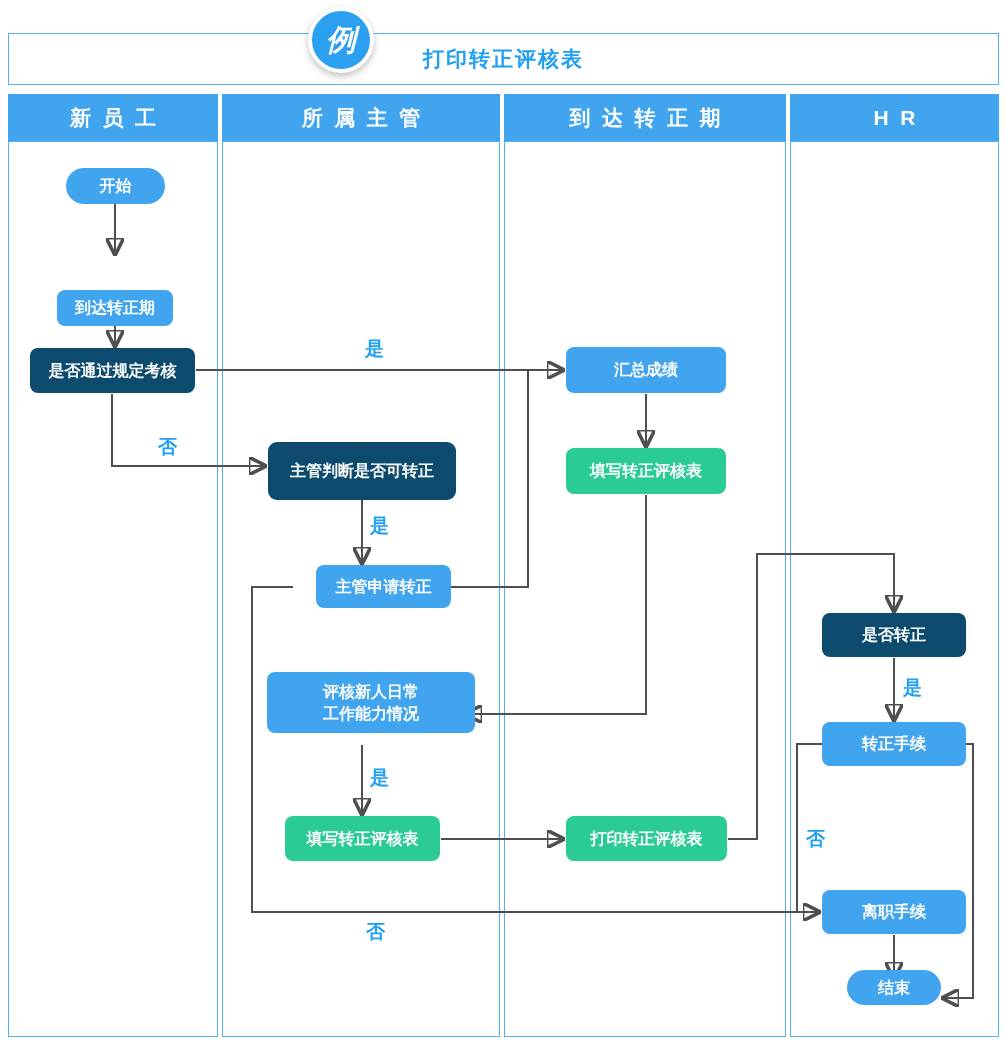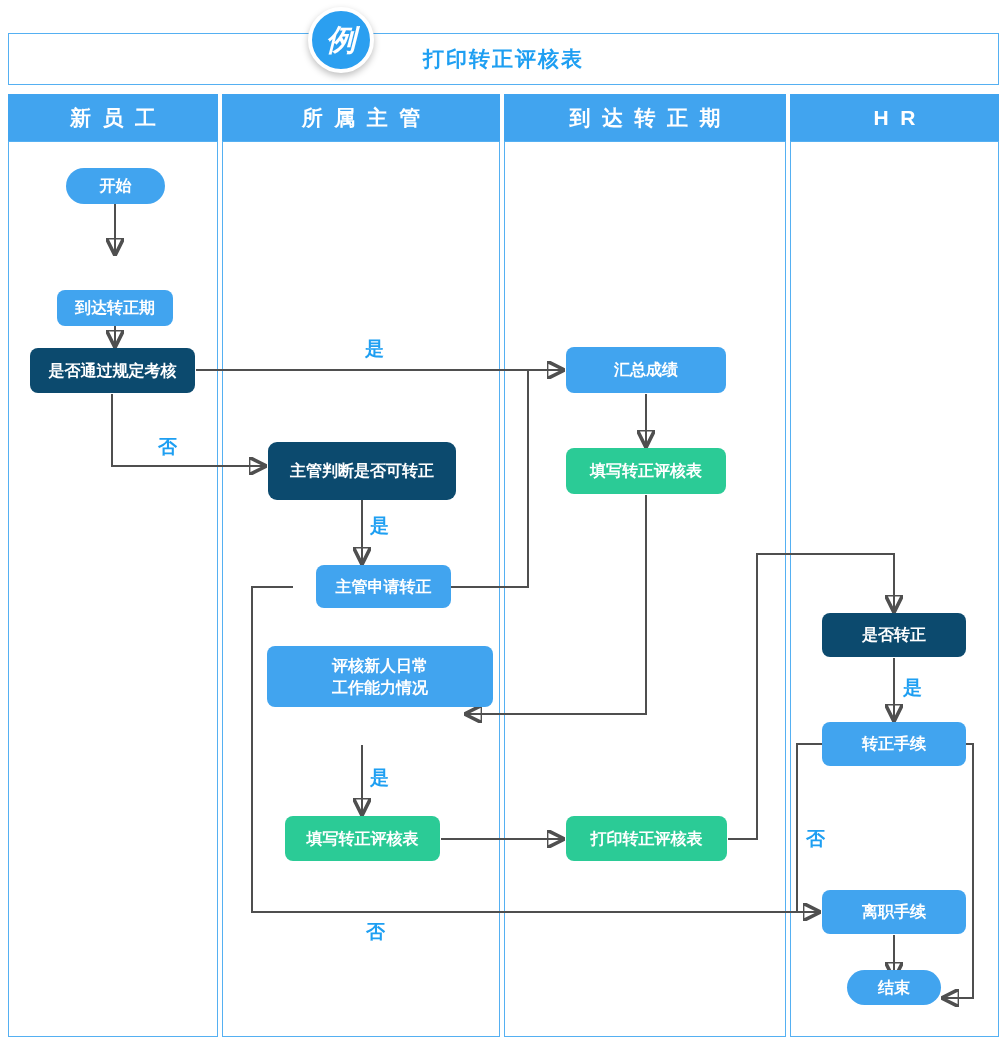--- a/index.html
+++ b/index.html
@@ -43,21 +43,21 @@
   .node.orange{background:#0c4a6e;}
   .node.green{background:#2BCB96;}
   .node.pill{border-radius:20px;}
   .node.two-line{white-space:pre-line;}
 
   #n-start{left:66px;top:168px;width:99px;height:36px;}
   #n-reach{left:57px;top:256px;width:116px;height:36px;margin-top:34px;}
   #n-pass{left:30px;top:348px;width:165px;height:45px;}
   #n-judge{left:268px;top:442px;width:188px;height:58px;border-radius:9px;}
   #n-apply{left:280px;top:565px;width:135px;height:43px;margin-left:36px;}
-  #n-evaluate{left:267px;top:646px;width:226px;height:61px;}
+  #n-evaluate{left:267px;top:672px;width:208px;height:61px;}
   #n-fillsup{left:285px;top:816px;width:155px;height:45px;}
   #n-summarize{left:566px;top:347px;width:160px;height:46px;}
   #n-fillmentor{left:566px;top:448px;width:160px;height:46px;}
   #n-print{left:566px;top:816px;width:161px;height:45px;}
   #n-isreg{left:822px;top:613px;width:144px;height:44px;}
   #n-regular{left:822px;top:722px;width:144px;height:44px;}
   #n-resign{left:822px;top:890px;width:144px;height:44px;}
   #n-end{left:847px;top:970px;width:94px;height:35px;}
 
   

